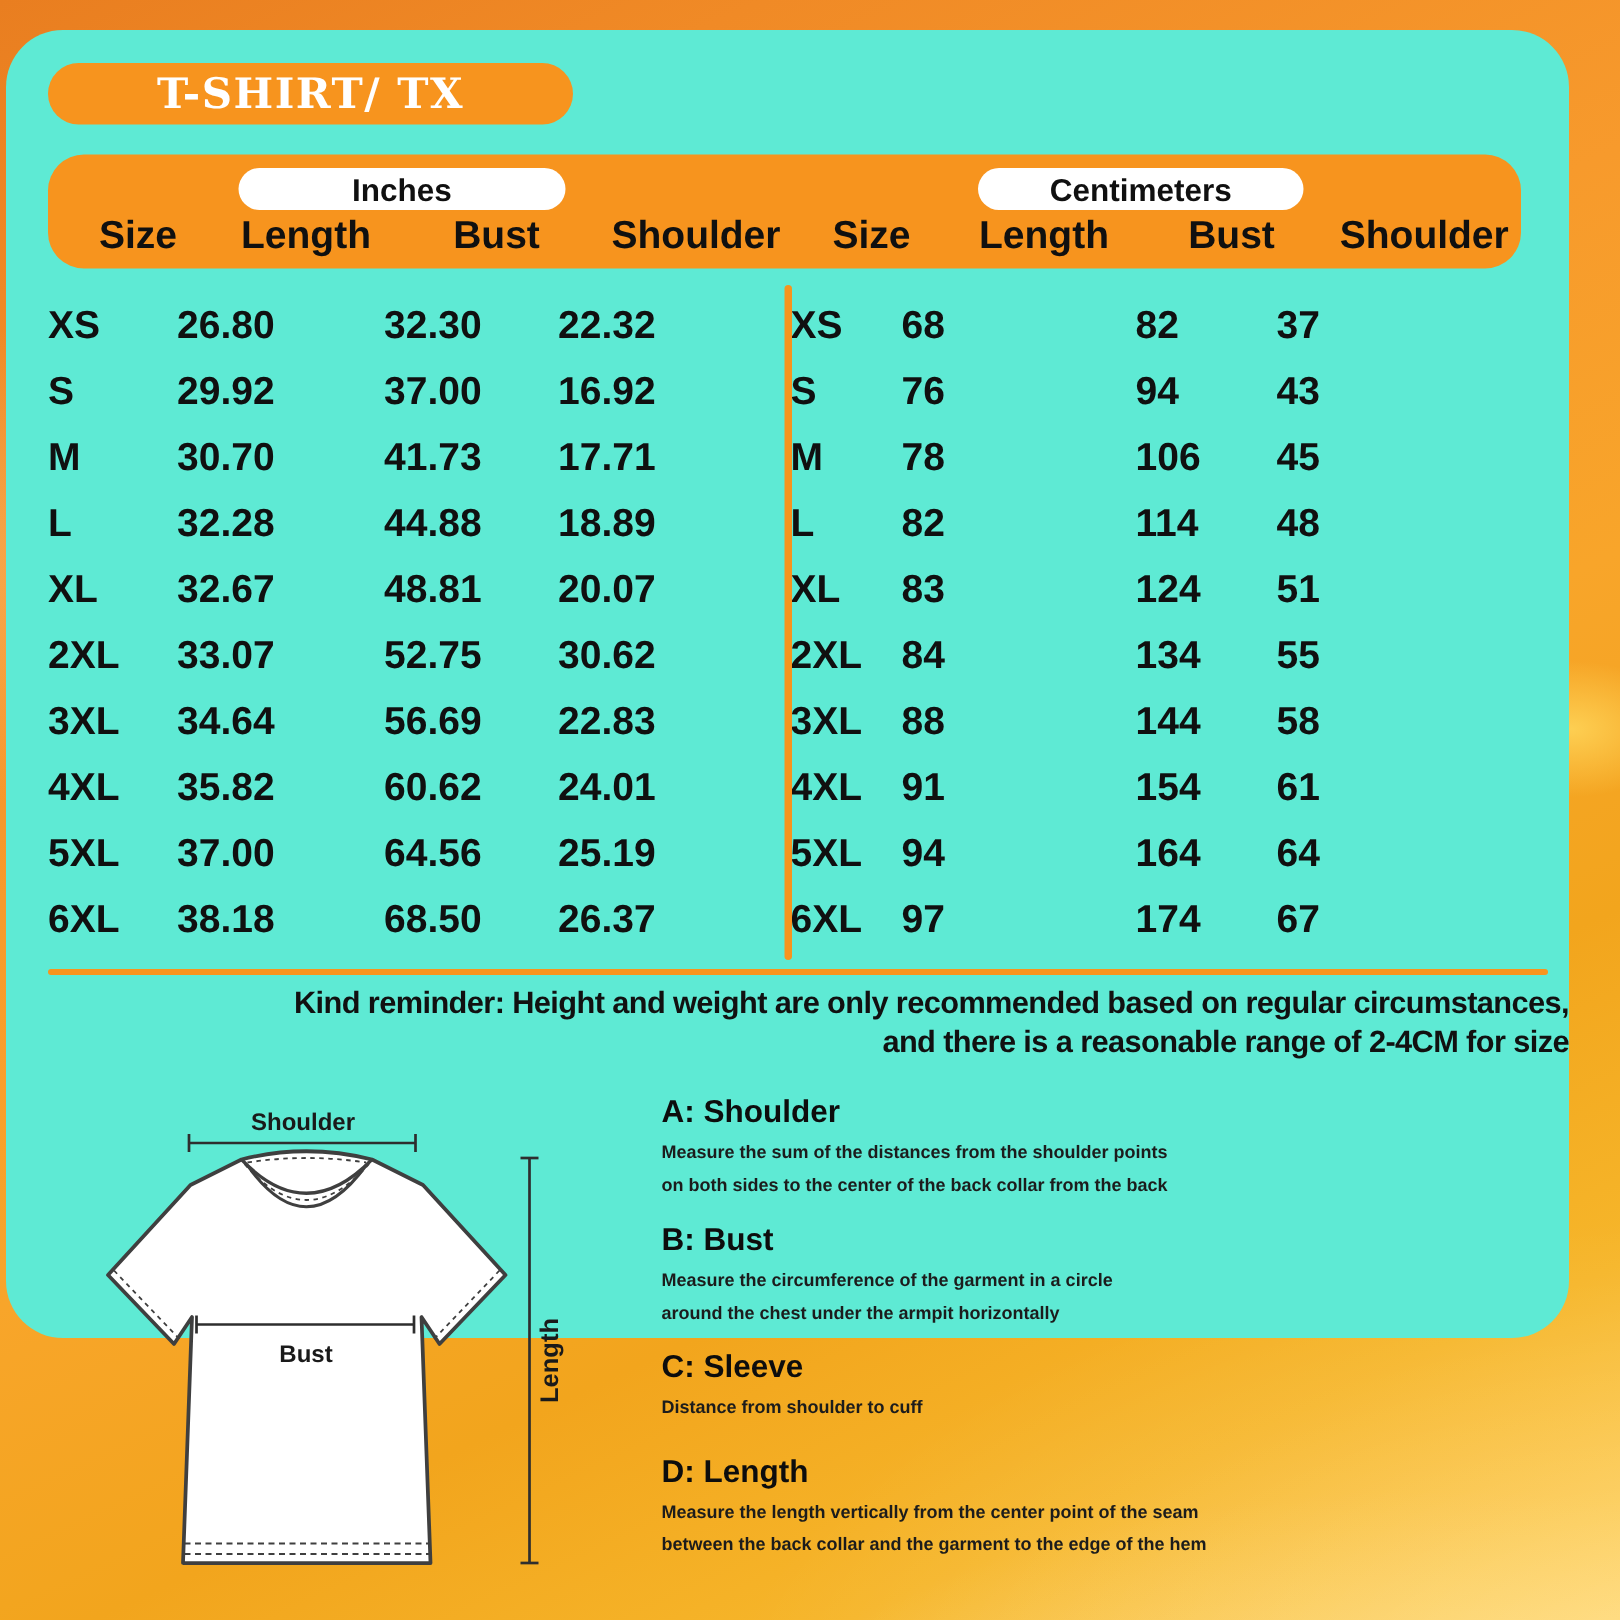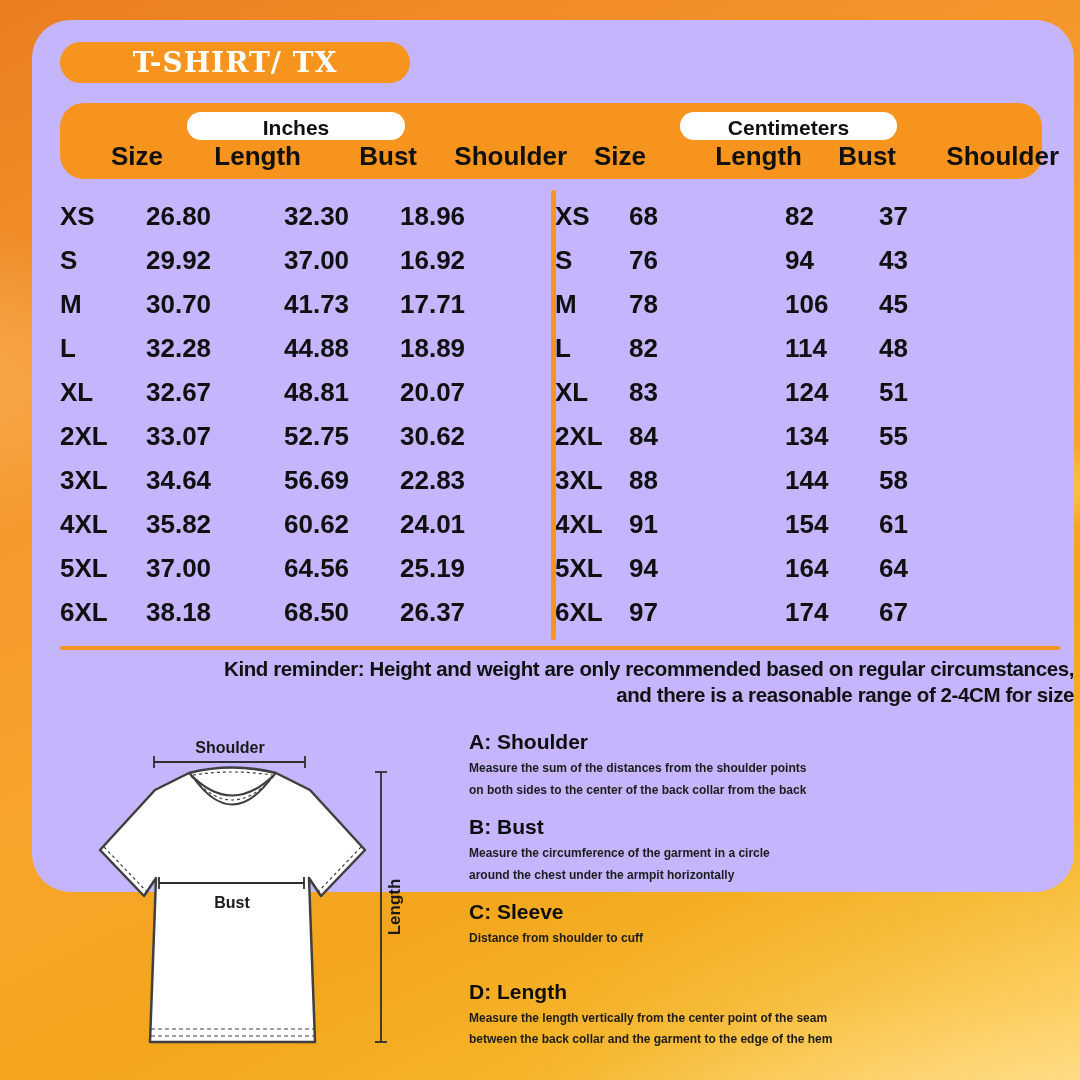--- a/index.html
+++ b/index.html
@@ -5,52 +5,52 @@
   html,body{margin:0;padding:0;width:1080px;height:1080px;overflow:hidden;
     font-family:"Liberation Sans",sans-serif;}
   .bg{position:absolute;inset:0;
     background:linear-gradient(155deg,#e97e20 0%,#f08a26 15%,#f79a2c 38%,#f8a52a 55%,#f2a51d 70%,#f6b62a 85%,#ffcf55 100%);}
   .bg::before{content:"";position:absolute;inset:0;
     background:radial-gradient(40% 25% at -5% 35%, rgba(255,230,170,.30), transparent 60%),
                radial-gradient(10% 6% at 97% 45%, rgba(255,214,90,.85), transparent 70%);}
   .bg::after{content:"";position:absolute;inset:0;
     background:radial-gradient(120% 60% at 110% 108%, rgba(255,255,255,.30) 0%, rgba(255,255,255,0) 55%),
                radial-gradient(80% 40% at 88% 116%, rgba(255,240,180,.40) 0%, transparent 60%);}
-  .card{position:absolute;left:32px;top:20px;width:1042px;height:872px;background:#c4b5fd;
+  .card{position:absolute;left:4px;top:20px;width:1042px;height:872px;background:#5eead4;
     border-radius:38px;z-index:2;}
   .accent{background:#F7941E;}
   .title-badge{position:absolute;left:28px;top:22px;width:350px;height:41px;border-radius:21px;
     display:flex;align-items:center;justify-content:center;
     color:#ffffff;font-family:"DejaVu Serif",serif;font-weight:700;font-size:28px;letter-spacing:1px;}
   .band{position:absolute;left:28px;top:83px;width:982px;height:76px;border-radius:24px;}
   .pill{position:absolute;top:9px;height:28px;background:#ffffff;border-radius:14px;
     display:flex;align-items:flex-end;justify-content:center;
     font-size:21px;font-weight:700;color:#101010;}
   .pill-in{left:127px;width:218px;}
   .pill-cm{left:620px;width:217px;}
-  .hgrid{position:absolute;bottom:7px;display:grid;text-align:right;
+  .hgrid{position:absolute;bottom:7px;display:grid;text-align:center;
     font-size:26px;font-weight:700;color:#101010;padding-left:17px;}
   .hgrid-left{left:0;width:490px;grid-template-columns:86px 138px 116px 150px;}
   .hgrid-right{left:495px;width:487px;grid-template-columns:74px 156px 94px 163px;}
   .dtable{position:absolute;top:174px;color:#101010;}
   .dtable-left{left:28px;width:490px;}
   .dtable-right{left:523px;width:487px;}
   .trow{display:grid;height:44px;align-items:center;text-align:left;
     font-size:26px;font-weight:700;}
   .dtable-left .trow{grid-template-columns:86px 138px 116px 150px;}
   .dtable-right .trow{grid-template-columns:74px 156px 94px 163px;}
   .vdivider{position:absolute;left:519px;top:170px;width:5px;height:450px;border-radius:3px;}
   .hdivider{position:absolute;left:28px;top:626px;width:1000px;height:4px;border-radius:2px;}
   .reminder{position:absolute;left:0;top:636px;width:100%;text-align:right;
     font-size:20.5px;font-weight:700;letter-spacing:-0.4px;line-height:26px;color:#111111;}
   .diagram{position:absolute;left:50px;top:700px;width:360px;height:340px;}
   svg text{font-family:"Liberation Sans",sans-serif;}
   .guide{position:absolute;left:437px;top:710px;width:580px;color:#161616;}
   .guide-item{margin-bottom:14px;}
-  .guide-item.gap{margin-bottom:30px;}
+  .guide-item.gap{margin-bottom:20px;}
   .guide-heading{font-size:21px;font-weight:800;margin-bottom:4px;color:#0d0d0d;}
   .guide-line{font-size:12px;line-height:21.5px;font-weight:700;color:#1c1c1c;}
 </style>
 </head>
 <body>
 
 <div class="bg"></div>
 
 <div class="card">
 
@@ -77,21 +77,21 @@
       <div>Bust</div>
       <div>Shoulder</div>
     </div>
   </div>
 
   <div class="dtable dtable-left">
       <div class="trow">
         <div>XS</div>
         <div>26.80</div>
         <div>32.30</div>
-        <div>18.96</div>
+        <div>22.32</div>
       </div>
       <div class="trow">
         <div>S</div>
         <div>29.92</div>
         <div>37.00</div>
         <div>16.92</div>
       </div>
       <div class="trow">
         <div>M</div>
         <div>30.70</div>

